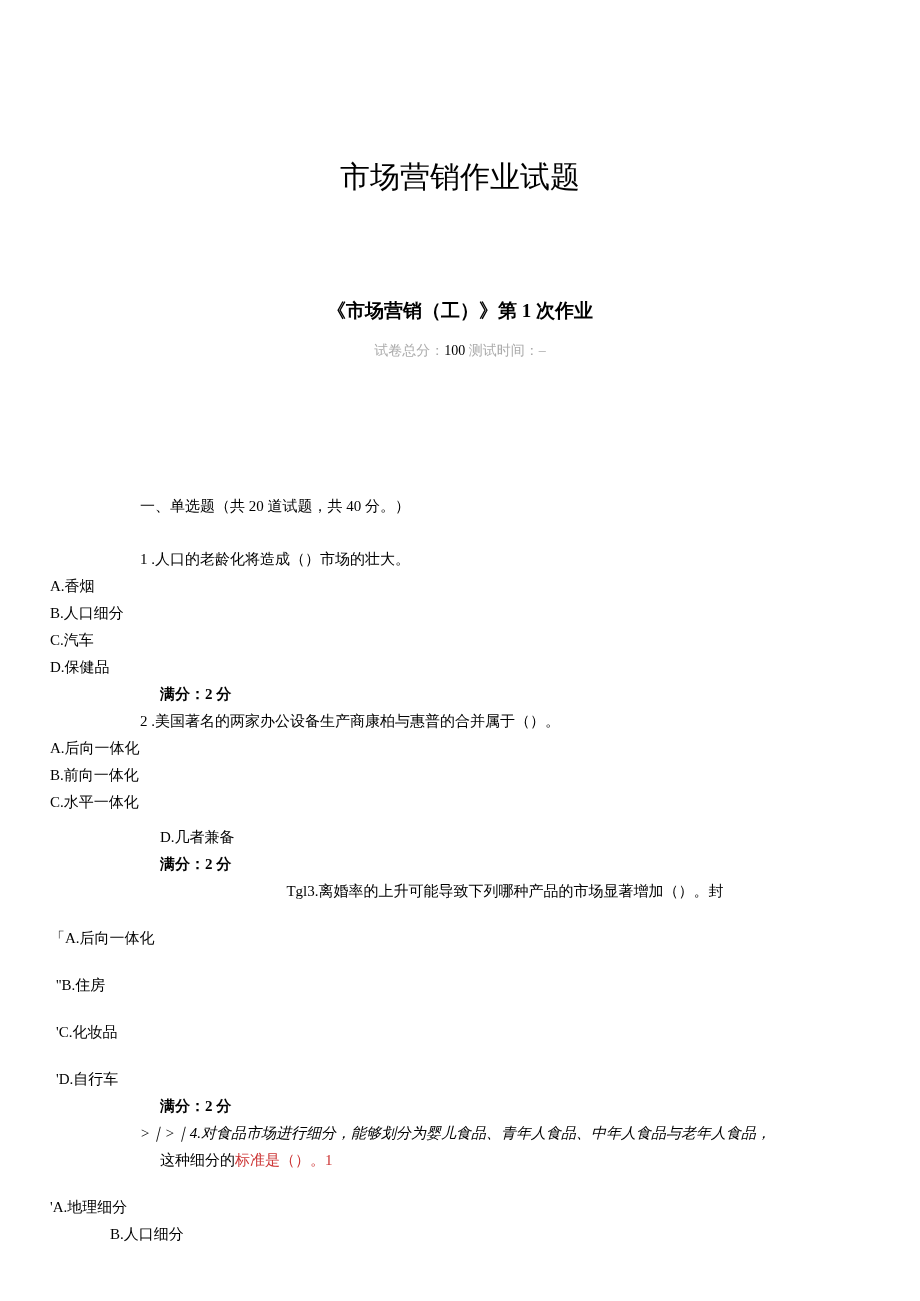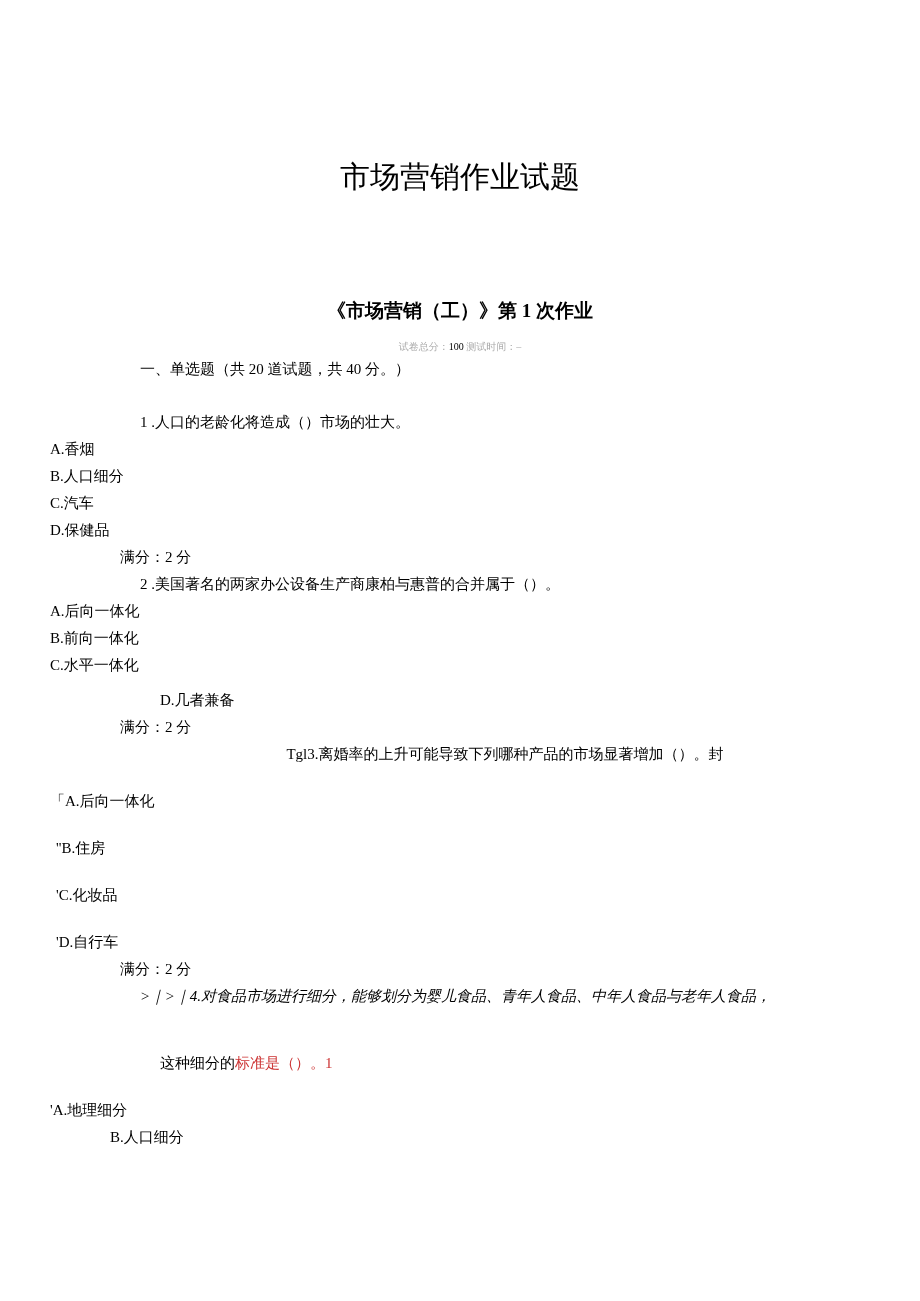--- a/index.html
+++ b/index.html
@@ -25,37 +25,39 @@
       margin-bottom: 90px;
     }
     .sub-title {
       text-align: center;
       font-size: 19px;
       font-weight: bold;
       margin-bottom: 10px;
     }
     .meta-line {
       text-align: center;
-      font-size: 10px;
+      font-size: 14px;
+      margin-bottom: 130px;
     }
     .meta-gray {
       color: #aaaaaa;
     }
     .section-line {
       margin-left: 90px;
       margin-bottom: 26px;
     }
     .q-stem {
       margin-left: 90px;
     }
     .opt {
       margin-left: 0;
     }
     .score {
-      margin-left: 70px;
+      margin-left: 110px;
+      font-weight: bold;
     }
     .opt-indent1 {
       margin-left: 110px;
     }
     .stem-indent {
       margin-left: 90px;
       text-align: center;
     }
     .q3-opt-a {
       margin-left: 0;
@@ -64,21 +66,20 @@
     .q3-opt {
       margin-left: 6px;
       margin-top: 20px;
     }
     .q4-stem1 {
       margin-left: 90px;
       font-style: italic;
     }
     .q4-stem2 {
       margin-left: 110px;
-      margin-top: 40px;
     }
     .q4-opt-a {
       margin-left: 0;
       margin-top: 20px;
     }
     .q4-opt-b {
       margin-left: 60px;
     }
     .red-text {
       color: #cc3333;

